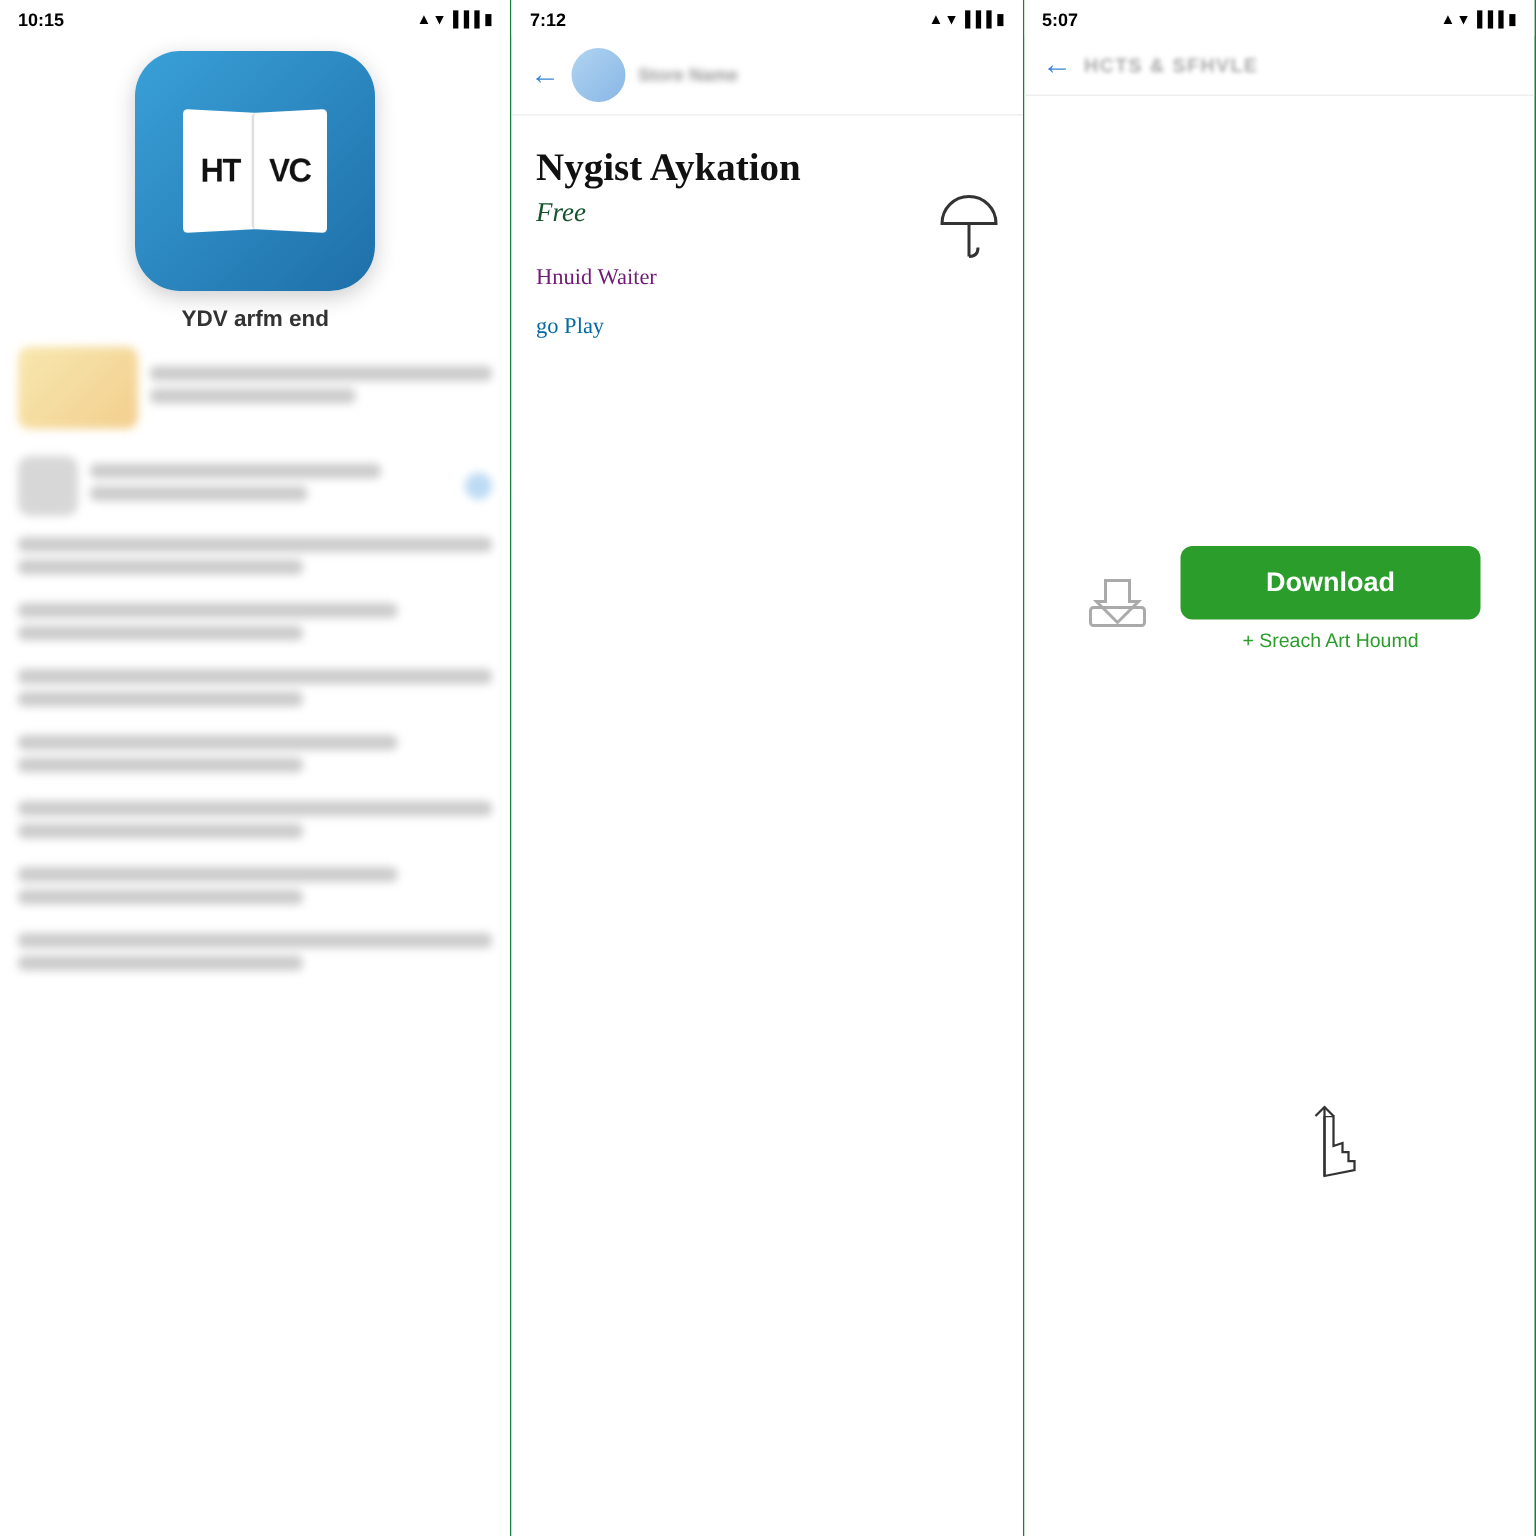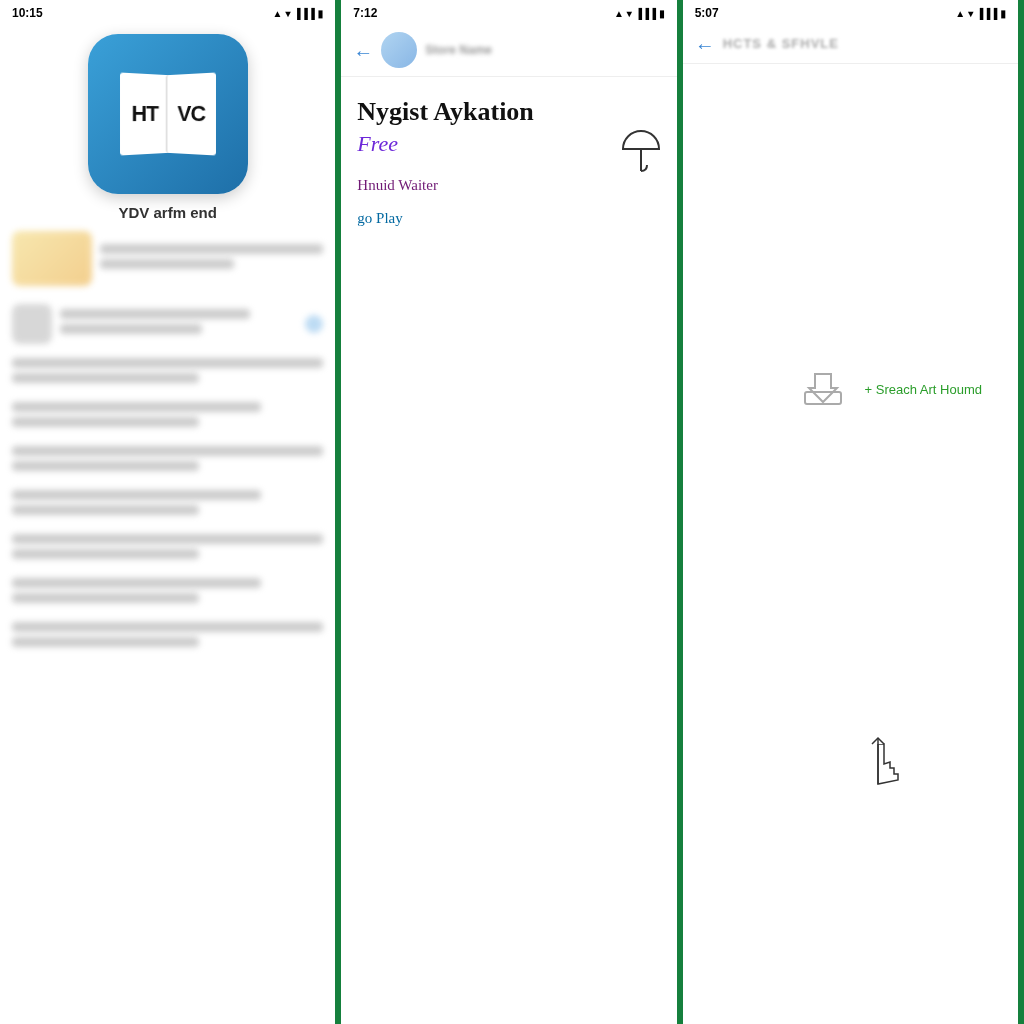--- a/index.html
+++ b/index.html
@@ -12,21 +12,21 @@
       background: #f0f0f0;
       overflow: hidden;
     }
 
     
     .panel {
       flex: 1;
       background: #fff;
       display: flex;
       flex-direction: column;
-      border-right: 6px solid #15803d;
+      border-right: 1px solid #15803d;
       overflow: hidden;
       position: relative;
     }
 
     
     .status-bar {
       display: flex;
       justify-content: space-between;
       align-items: center;
       padding: 6px 12px 4px;
@@ -181,22 +181,22 @@
     }
 
     .app-name-large {
       font-size: 26px;
       font-weight: 700;
       color: #111;
       margin-bottom: 4px;
     }
 
     .app-price {
-      font-size: 22px;
-      color: #6d28d9;
+      font-size: 18px;
+      color: #14532d;
       font-style: italic;
       margin-bottom: 12px;
     }
 
     .app-developer {
       font-size: 15px;
       color: #701a75;
       margin-bottom: 16px;
     }
 
@@ -441,20 +441,21 @@
 
   <div class="panel3-content">
     <div class="download-area">
 
       <svg width="44" height="44" viewBox="0 0 44 44">
         <rect x="4" y="28" width="36" height="12" rx="2" fill="none" stroke="#aaa" stroke-width="2"></rect>
         <path d="M14 10 L14 24 L8 24 L22 38 L36 24 L30 24 L30 10 Z" fill="none" stroke="#aaa" stroke-width="2"></path>
       </svg>
 
       <div class="download-btn-area">
+        <button class="download-button">Download</button>
         <div class="search-around">+ Sreach Art Houmd</div>
       </div>
     </div>
 
     <div class="cursor-pointer" style="position:absolute; bottom: 220px; right: 100px;">
       <svg width="60" height="80" viewBox="0 0 60 80">
 
         <path d="M20 60 L20 20 L26 20 L26 40 L32 38 L32 44 L36 44 L36 50 L40 50 L40 56 L20 60 Z" fill="white" stroke="#333" stroke-width="1.5"></path>
         <path d="M14 20 L20 14 L26 20" fill="white" stroke="#333" stroke-width="1.5"></path>
         <line x1="20" y1="14" x2="20" y2="60" stroke="#333" stroke-width="1.5"></line>

